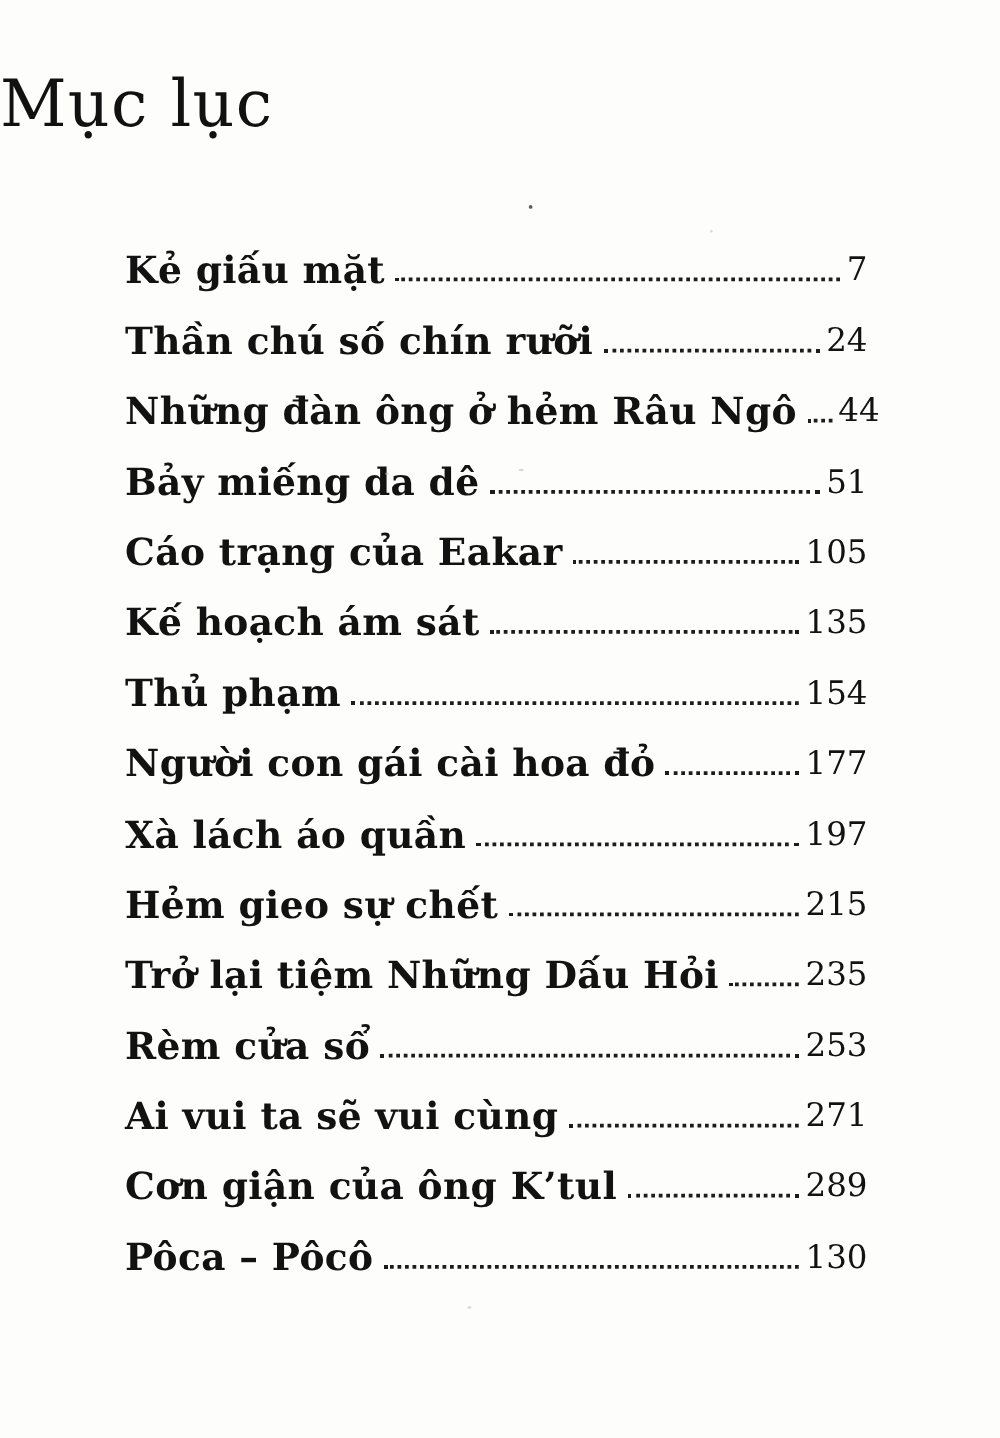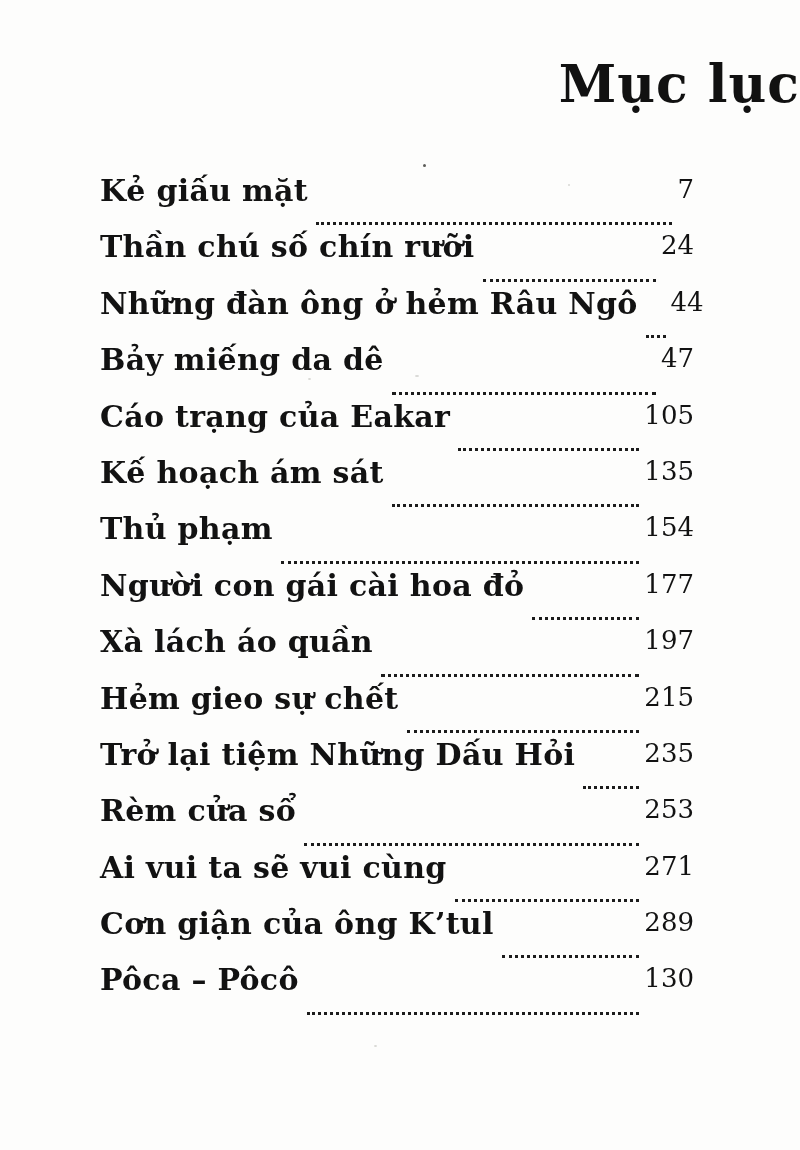--- a/index.html
+++ b/index.html
@@ -18,35 +18,36 @@
   .page {
     position: absolute;
     inset: 0;
     background: #fdfdfc;
   }
   .page-title {
     position: absolute;
     top: 58px;
     left: 0;
     width: 100%;
-    text-align: right;
+    text-align: left;
     font-size: 52px;
-    font-weight: 700;
+    font-weight: 400;
     line-height: 1;
     letter-spacing: 1px;
     color: #111;
   }
   .toc {
     position: absolute;
     top: 176px;
     left: 100px;
     right: 106px;
   }
   .toc-row {
     display: flex;
+    align-items: flex-end;
     height: 56.4px;
   }
   .toc-title {
     font-size: 30px;
     font-weight: 700;
     line-height: 1;
     white-space: nowrap;
     letter-spacing: 0.3px;
     color: #121212;
   }
@@ -99,21 +100,21 @@
 
   <div class="toc-row">
     <span class="toc-title">Những đàn ông ở hẻm Râu Ngô</span>
     <span class="leader"></span>
     <span class="toc-page">44</span>
   </div>
 
   <div class="toc-row">
     <span class="toc-title">Bảy miếng da dê</span>
     <span class="leader"></span>
-    <span class="toc-page">47</span>
+    <span class="toc-page">51</span>
   </div>
 
 
   <div class="toc-row">
     <span class="toc-title">Cáo trạng của Eakar</span>
     <span class="leader"></span>
     <span class="toc-page">105</span>
   </div>
 
   <div class="toc-row">

